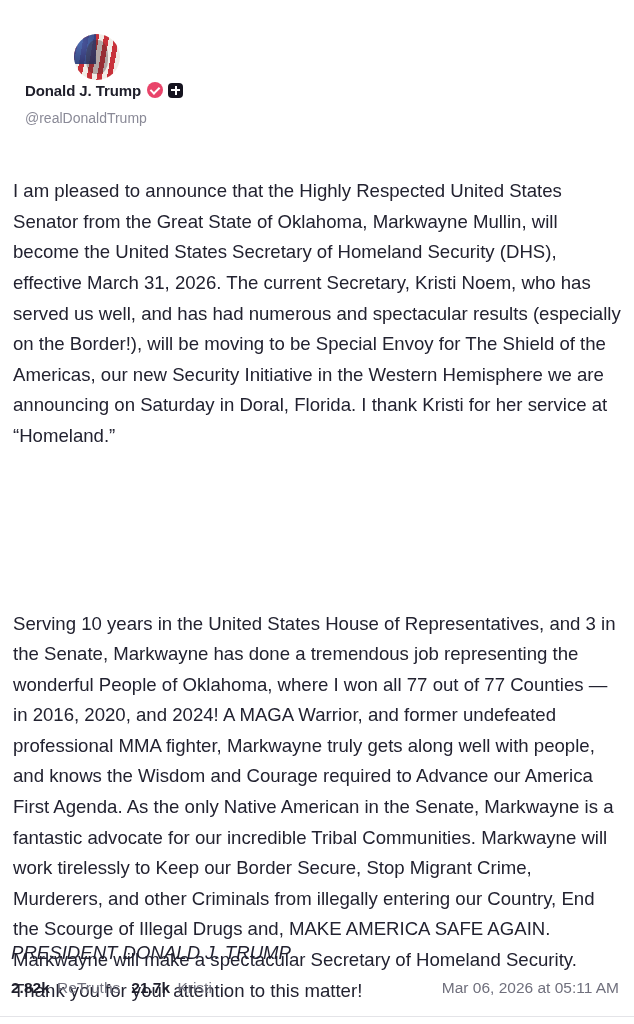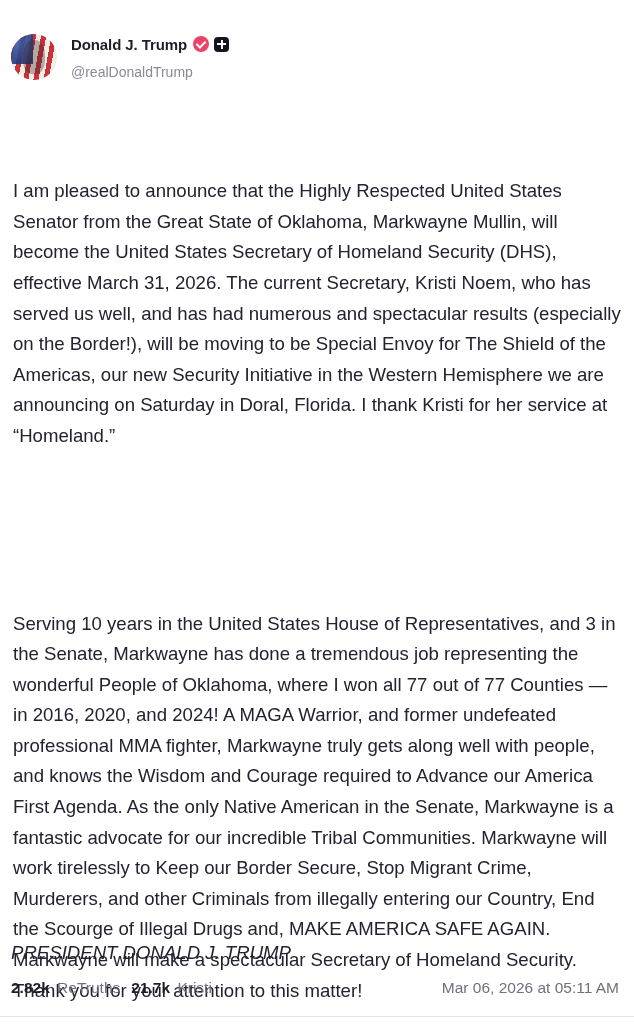--- a/index.html
+++ b/index.html
@@ -14,20 +14,21 @@
       overflow: hidden;
       font-family: "Liberation Sans", "DejaVu Sans", sans-serif;
       color: #1f1f2b;
     }
     .header {
       position: absolute;
       left: 11px;
       top: 34px;
       display: flex;
       align-items: center;
+      flex-direction: column;
     }
     .avatar {
       width: 46px;
       height: 46px;
       border-radius: 50%;
       overflow: hidden;
       flex: 0 0 46px;
       position: relative;
       background:
         repeating-linear-gradient(100deg, #c8323a 0px, #c8323a 5px, #f1ece6 5px, #f1ece6 10px);

